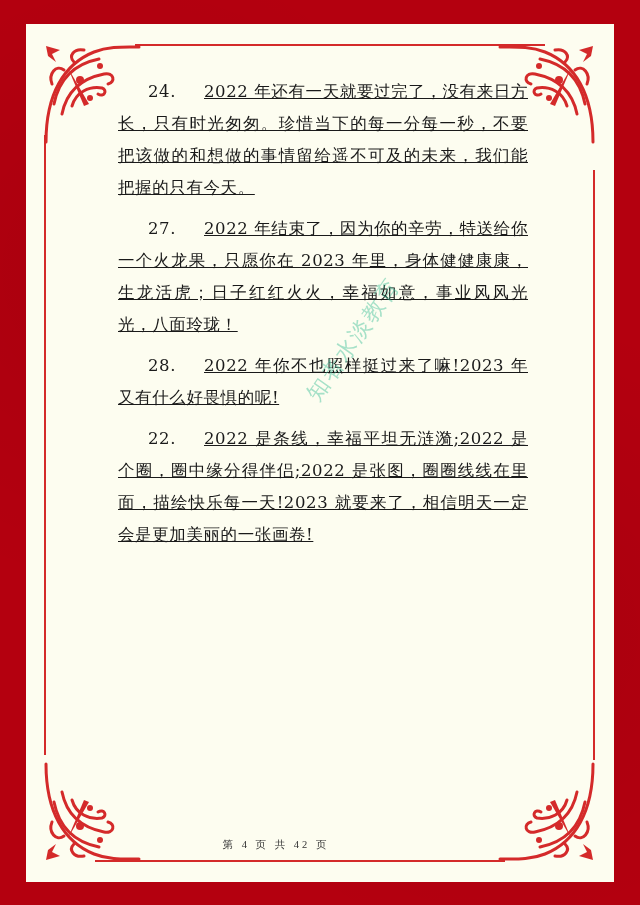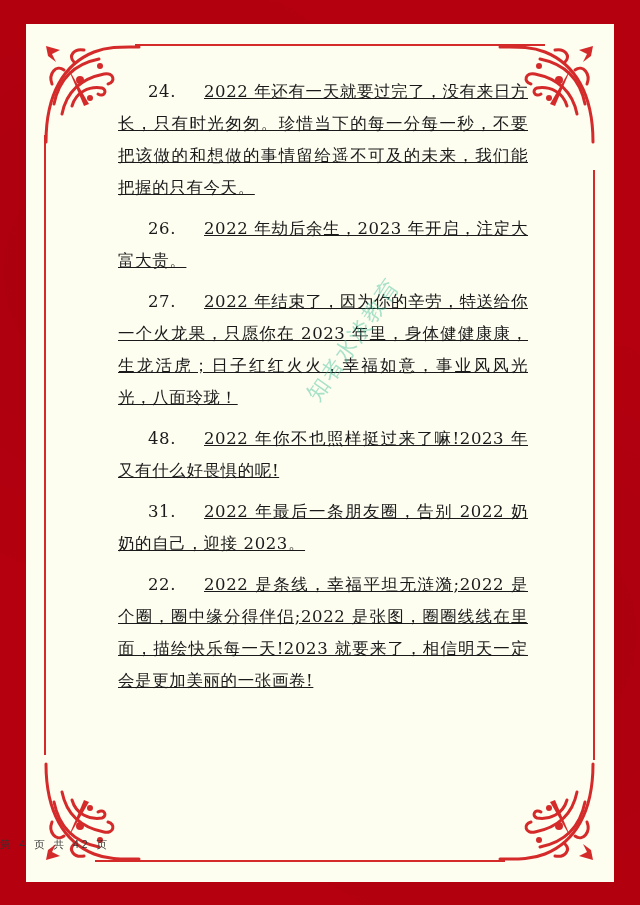--- a/index.html
+++ b/index.html
@@ -27,22 +27,22 @@
   }
   .content {
     position: absolute; left: 120px; top: 76px; width: 405px;
     color: #1a1a1a; font-size: 16.5px; line-height: 32px;
     letter-spacing: 0.6px;
   }
   .para { margin: 0 0 9px 0; text-indent: 30px; text-align: justify; text-decoration: underline; }
   .para .num { display: inline-block; width: 56px; text-indent: 0; }
   .footer {
     position: absolute; left: 0; width: 552px; top: 838px;
-    text-align: left; font-size: 10.5px; color: #333;
-    font-family: Liberation Sans, sans-serif; letter-spacing: 3px;
+    text-align: center; font-size: 10.5px; color: #333;
+    font-family: Liberation Serif, serif; letter-spacing: 3px;
   }
   .watermark {
     position: absolute; left: 300px; top: 390px;
     transform: rotate(-55deg); transform-origin: left top;
     color: rgba(60,190,150,0.45); font-size: 22px;
     font-family: "DejaVu Sans", sans-serif; letter-spacing: 2px;
     white-space: nowrap;
   }
 </style>
 </head>
@@ -124,23 +124,21 @@
     <path d="M2 2 L16 6 L8 10 L12 18 L4 12 Z"></path>
     <circle cx="36" cy="36" r="4"></circle>
     <circle cx="46" cy="54" r="3"></circle>
     <circle cx="56" cy="22" r="3"></circle>
     <path d="M24 24 L45 60 L40 62 Z"></path>
   </g>
 </svg>
 
 <div class="content" style="left:118px; width:410px;">
   <p class="para"><span class="num">24.</span><span>2022 年还有一天就要过完了，没有来日方长，只有时光匆匆。珍惜当下的每一分每一秒，不要把该做的和想做的事情留给遥不可及的未来，我们能把握的只有今天。</span></p>
-  <p class="para"><span class="num">26.</span><span>2022 年劫后余生，2023 年开启，注定大富大贵。</span></p>
   <p class="para"><span class="num">27.</span><span>2022 年结束了，因为你的辛劳，特送给你一个火龙果，只愿你在 2023 年里，身体健健康康，生龙活虎；日子红红火火，幸福如意，事业风风光光，八面玲珑！</span></p>
-  <p class="para"><span class="num">48.</span><span>2022 年你不也照样挺过来了嘛!2023 年又有什么好畏惧的呢!</span></p>
-  <p class="para"><span class="num">31.</span><span>2022 年最后一条朋友圈，告别 2022 奶奶的自己，迎接 2023。</span></p>
+  <p class="para"><span class="num">28.</span><span>2022 年你不也照样挺过来了嘛!2023 年又有什么好畏惧的呢!</span></p>
   <p class="para"><span class="num">22.</span><span>2022 是条线，幸福平坦无涟漪;2022 是个圈，圈中缘分得伴侣;2022 是张图，圈圈线线在里面，描绘快乐每一天!2023 就要来了，相信明天一定会是更加美丽的一张画卷!</span></p>
 
 </div>
 
 <div class="watermark">知者水淡教育</div>
 
 <div class="footer">第 4 页 共 42 页</div>
 
 </body></html>

